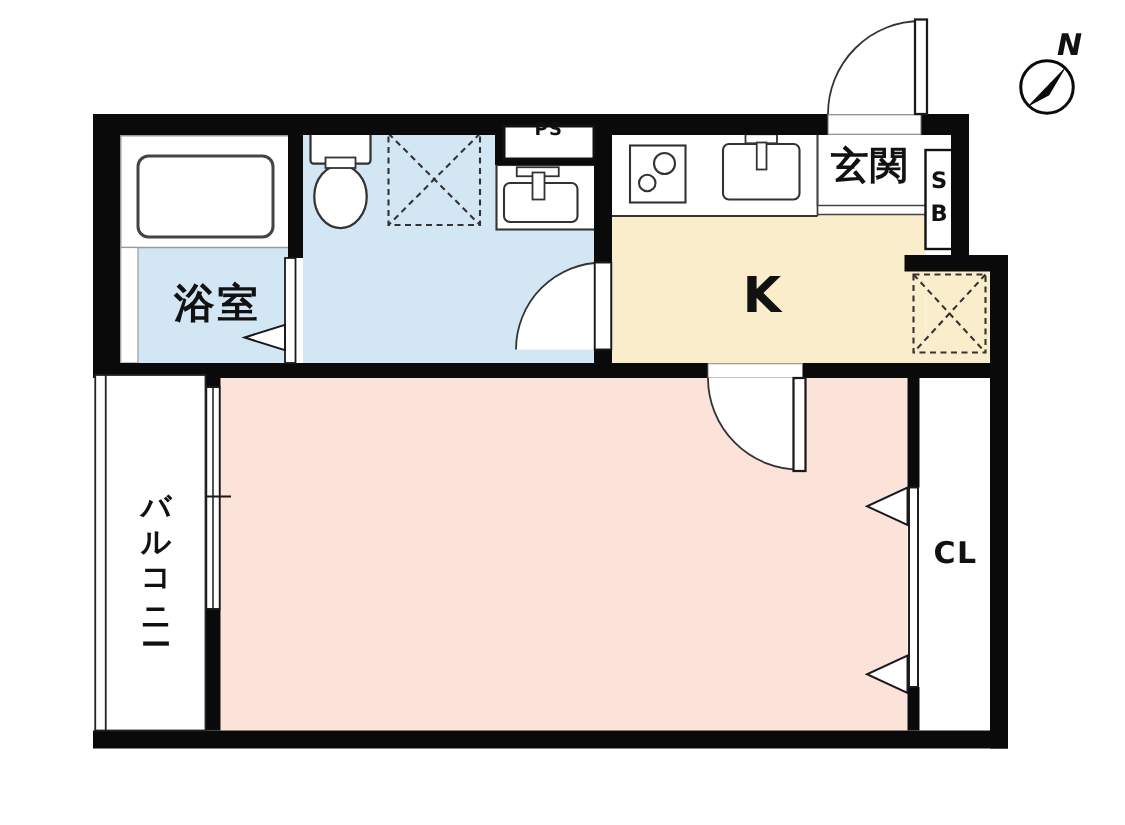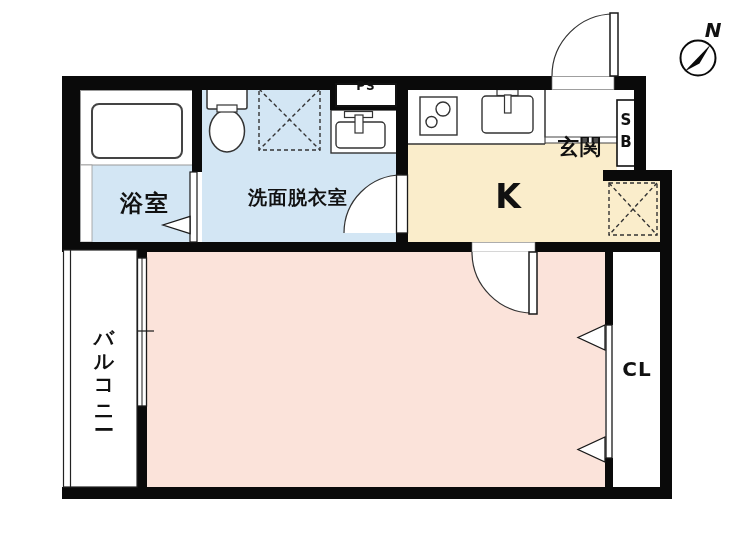--- a/index.html
+++ b/index.html
@@ -6,24 +6,24 @@
   .stage{
     position:relative;width:750px;height:550px;background:#ffffff;overflow:hidden;
     font-family:"DejaVu Sans","Liberation Sans",sans-serif;color:#111;
   }
   .plan-svg{position:absolute;left:0;top:0;}
   .label{
     position:absolute;transform:translate(-50%,-50%);
     white-space:nowrap;font-weight:600;color:#111;line-height:1.15;
     text-align:center;
   }
-  .lbl-bathroom{left:145px;top:203px;font-size:23px;letter-spacing:2px;}
+  .lbl-bathroom{left:145px;top:203px;font-size:27px;letter-spacing:2px;}
   .lbl-washroom{left:298px;top:198px;font-size:19px;letter-spacing:1px;}
   .lbl-ps{left:366px;top:87px;font-size:12px;letter-spacing:1px;}
-  .lbl-genkan{left:580px;top:111px;font-size:21px;letter-spacing:1px;margin-top:36px;}
+  .lbl-genkan{left:580px;top:111px;font-size:25px;letter-spacing:1px;}
   .lbl-sb{left:626px;top:132px;font-size:15px;line-height:1.45;}
   .lbl-k{left:508px;top:197px;font-size:33px;}
   .lbl-room{left:374px;top:367px;font-size:23px;line-height:1.15;letter-spacing:1px;}
   .lbl-cl{left:637px;top:369px;font-size:20px;letter-spacing:1px;}
   .lbl-balcony{
     left:104px;top:368px;font-size:20px;
     writing-mode:vertical-rl;letter-spacing:3px;
   }
   .lbl-north{left:713px;top:30px;font-size:20px;font-style:italic;}
 </style>
@@ -157,21 +157,20 @@
     </g>
 
     <g>
       <circle cx="698" cy="58" r="17.5" fill="#ffffff" stroke="#0a0a0a" stroke-width="2"></circle>
       <polygon points="711,44 684.5,71.5 699.5,63.5" fill="#0a0a0a"></polygon>
     </g>
   </svg>
 
   <div class="label lbl-bathroom">浴室</div>
 
-  <div class="label lbl-washroom">洗面脱衣室</div>
 
   <div class="label lbl-ps">PS</div>
 
   <div class="label lbl-genkan">玄関</div>
 
   <div class="label lbl-sb">
     <div>S</div>
     <div>B</div>
   </div>
 

